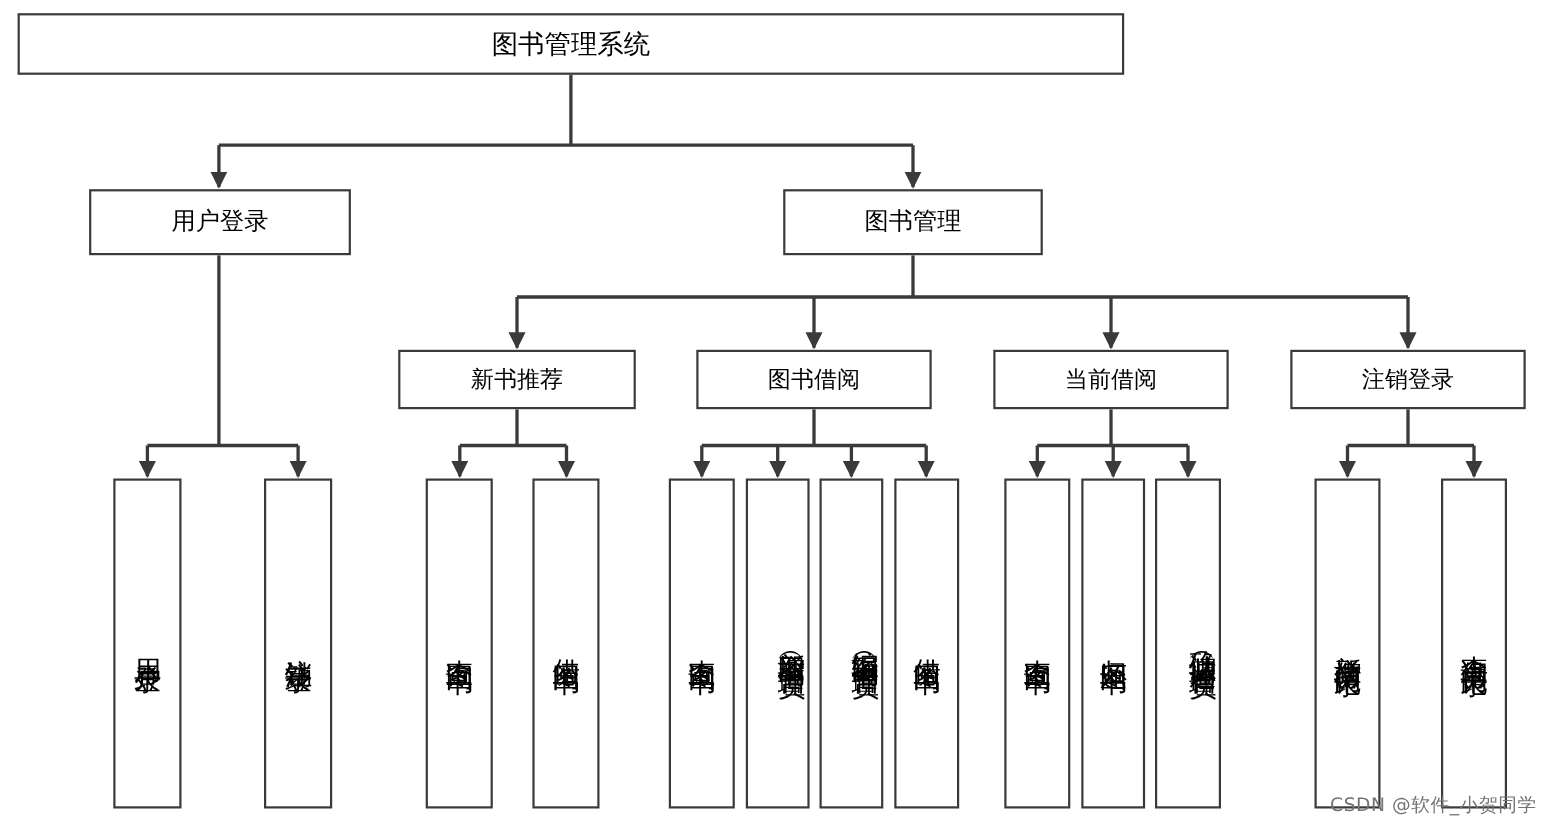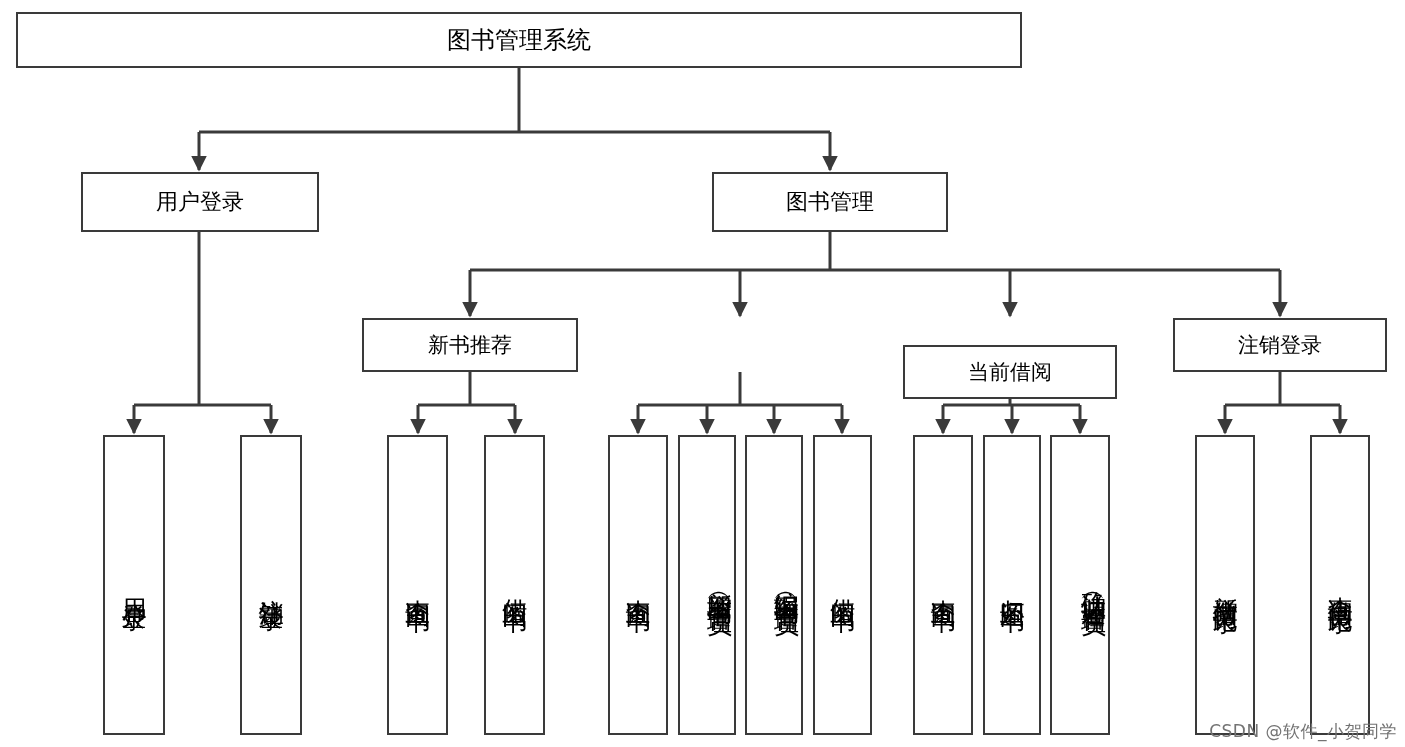--- a/index.html
+++ b/index.html
@@ -138,21 +138,24 @@
   <div class="node lvl1" style="left:81px; top:172px; width:238px; height:60px;">
     <span class="node-label">用户登录</span>
   </div>
   <div class="node lvl2" style="left:362px; top:318px; width:216px; height:54px;">
     <span class="node-label">新书推荐</span>
   </div>
 
   <div class="node lvl1" style="left:712px; top:172px; width:236px; height:60px;">
     <span class="node-label">图书管理</span>
   </div>
-  <div class="node lvl2" style="left:903px; top:318px; width:214px; height:54px;margin-top:27px;">
+  <div class="node lvl2" style="left:633px; top:318px; width:214px; height:54px;">
+    <span class="node-label">图书借阅</span>
+  </div>
+  <div class="node lvl2" style="left:903px; top:318px; width:214px; height:54px;">
     <span class="node-label">当前借阅</span>
   </div>
   <div class="node lvl2" style="left:1173px; top:318px; width:214px; height:54px;">
     <span class="node-label">注销登录</span>
   </div>
 
   <div class="node leaf" style="left:103px; top:435px; width:62px; height:300px;">
     <span class="node-label">用户登录</span>
   </div>
   <div class="node leaf" style="left:240px; top:435px; width:62px; height:300px;">

